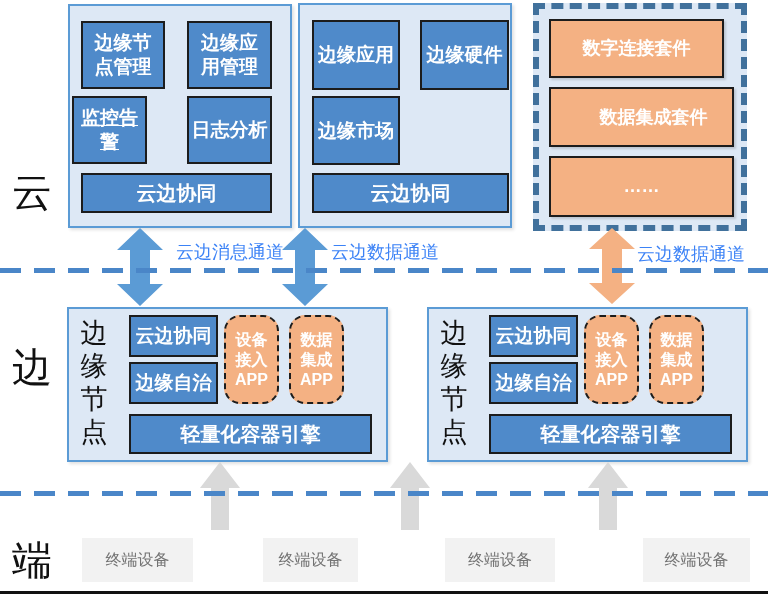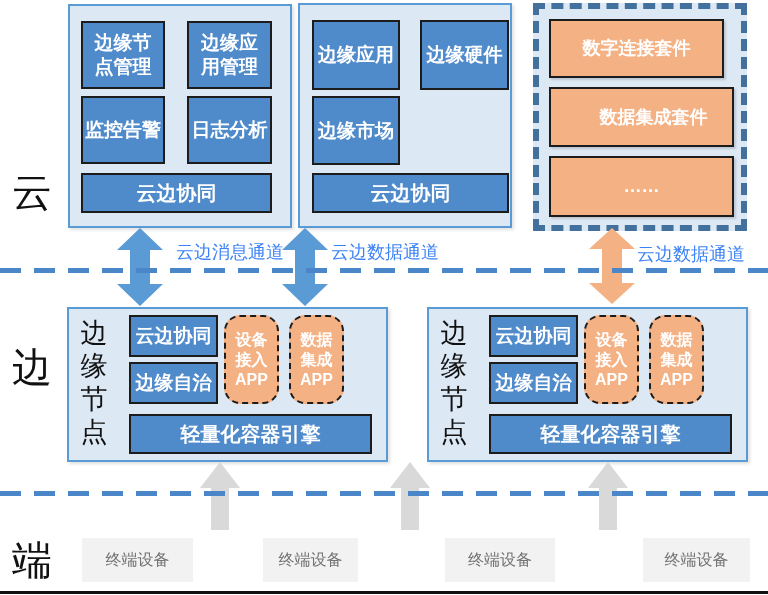--- a/index.html
+++ b/index.html
@@ -61,21 +61,21 @@
 
   <div class="row-label" style="top:170px;">云</div>
   <div class="row-label" style="top:345px;">边</div>
   <div class="row-label" style="top:538px;">端</div>
 
   <div class="panel" style="left:68px; top:4px; width:224px; height:224px;">
     <div class="box-blue fs19 pre" style="left:11px; top:15px; width:84px; height:68px;">边缘节
 点管理</div>
     <div class="box-blue fs19 pre" style="left:117px; top:15px; width:85px; height:68px;">边缘应
 用管理</div>
-    <div class="box-blue fs19" style="left:11px; top:90px; width:84px; height:68px;">监控告警</div>
+    <div class="box-blue fs19" style="left:2px; top:90px; width:75px; height:68px;text-decoration:underline;">监控告警</div>
     <div class="box-blue fs19" style="left:117px; top:90px; width:85px; height:68px;">日志分析</div>
     <div class="box-blue fs20" style="left:11px; top:167px; width:191px; height:40px;">云边协同</div>
   </div>
 
   <div class="panel" style="left:298px; top:3px; width:214px; height:225px;">
     <div class="box-blue fs19" style="left:12px; top:15px; width:88px; height:70px;">边缘应用</div>
     <div class="box-blue fs19" style="left:120px; top:15px; width:89px; height:70px;">边缘硬件</div>
     <div class="box-blue fs19" style="left:12px; top:91px; width:88px; height:69px;">边缘市场</div>
     <div class="box-blue fs20" style="left:12px; top:168px; width:197px; height:40px;">云边协同</div>
   </div>

